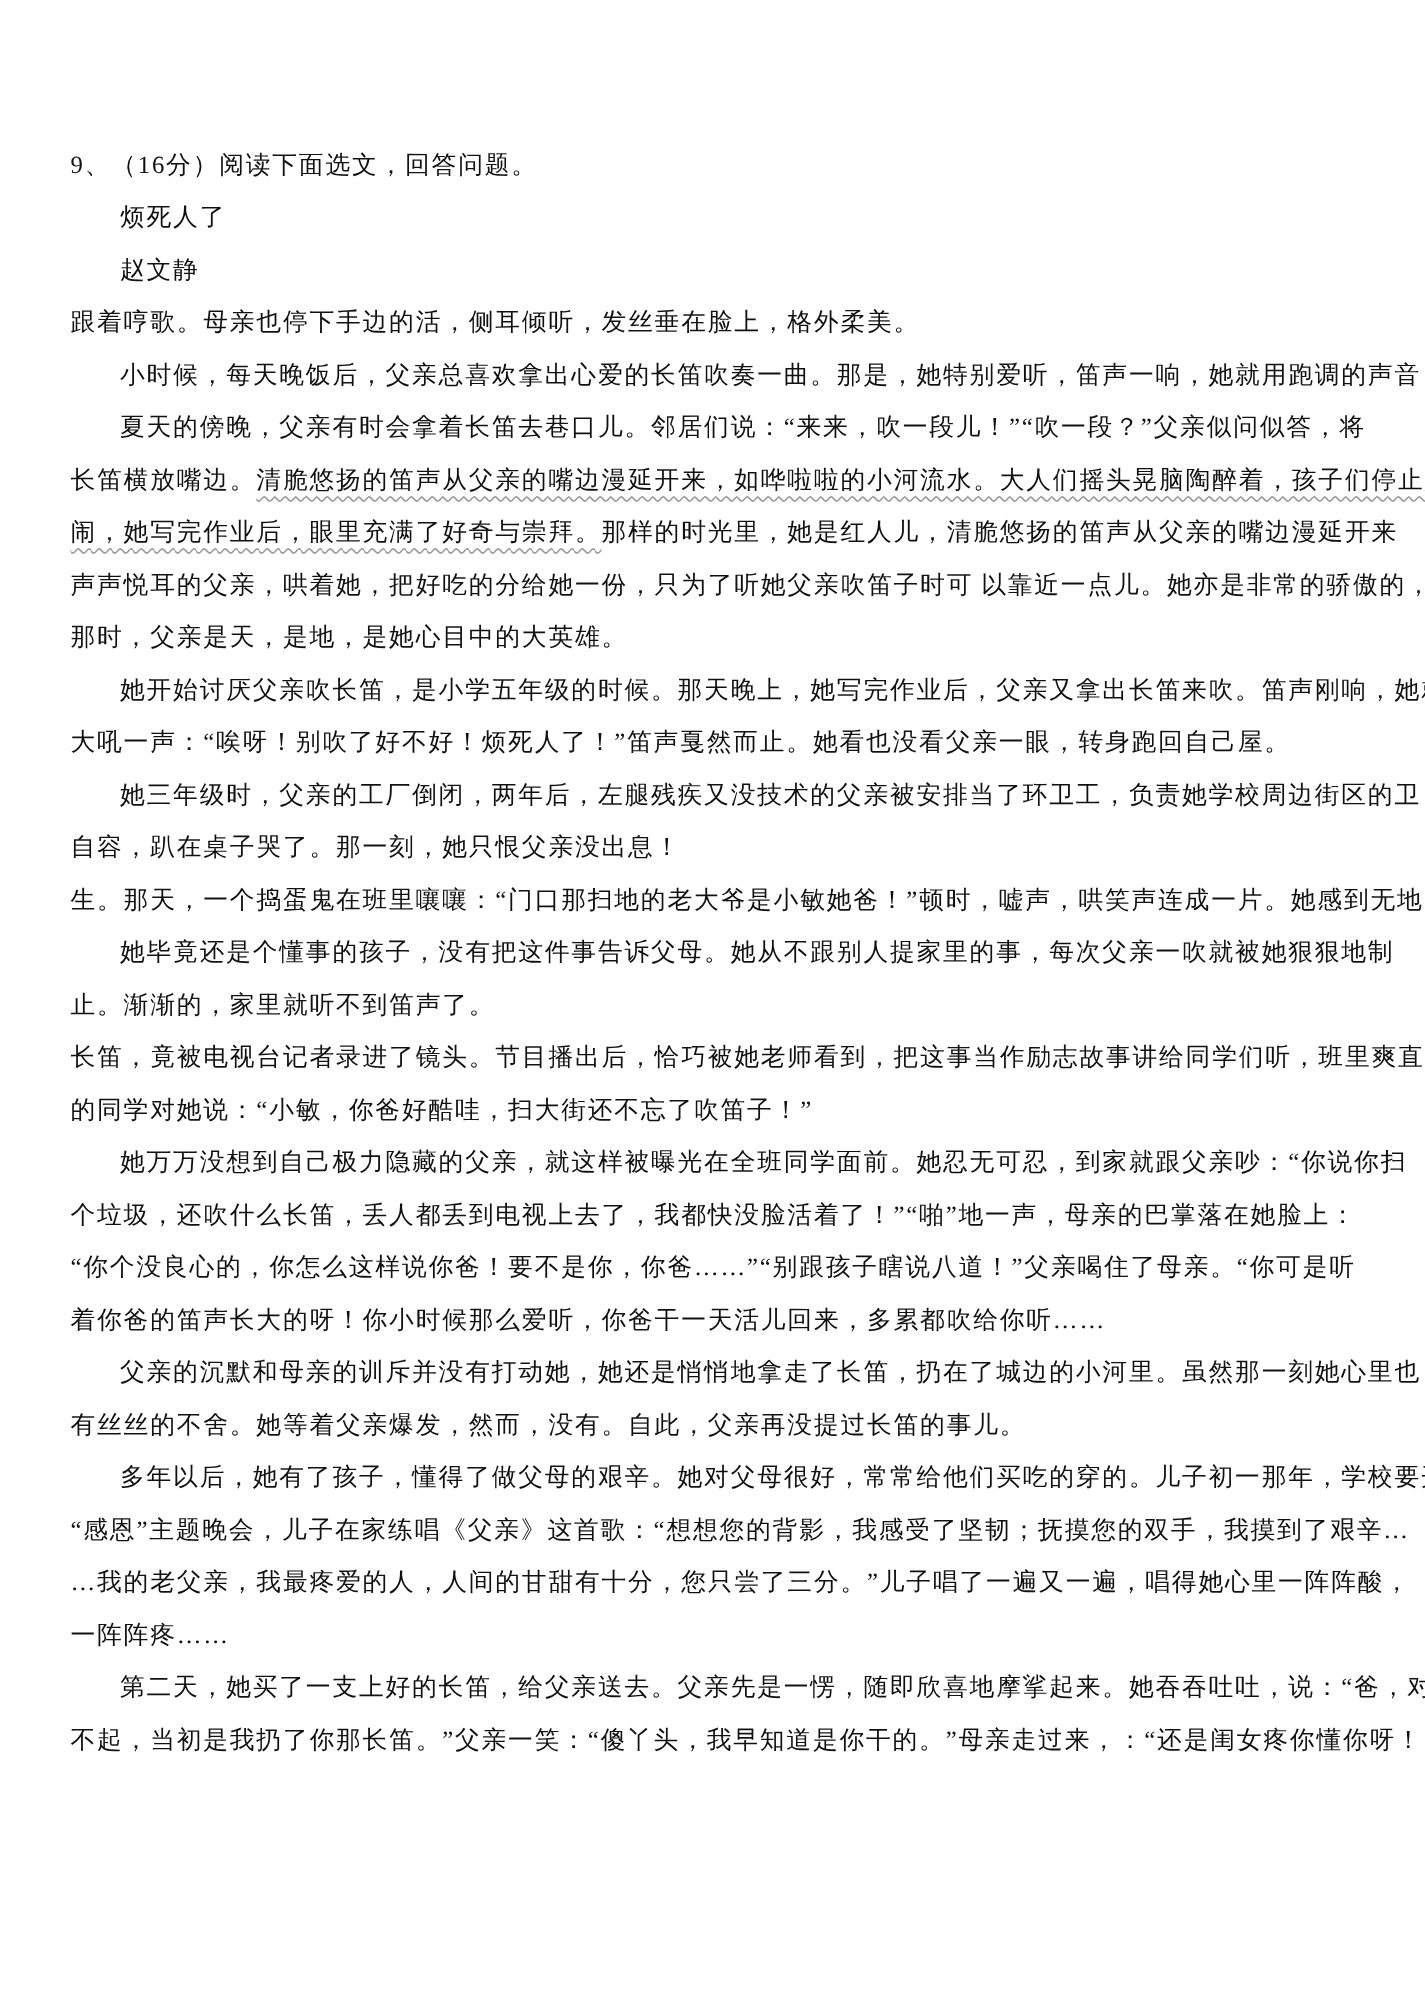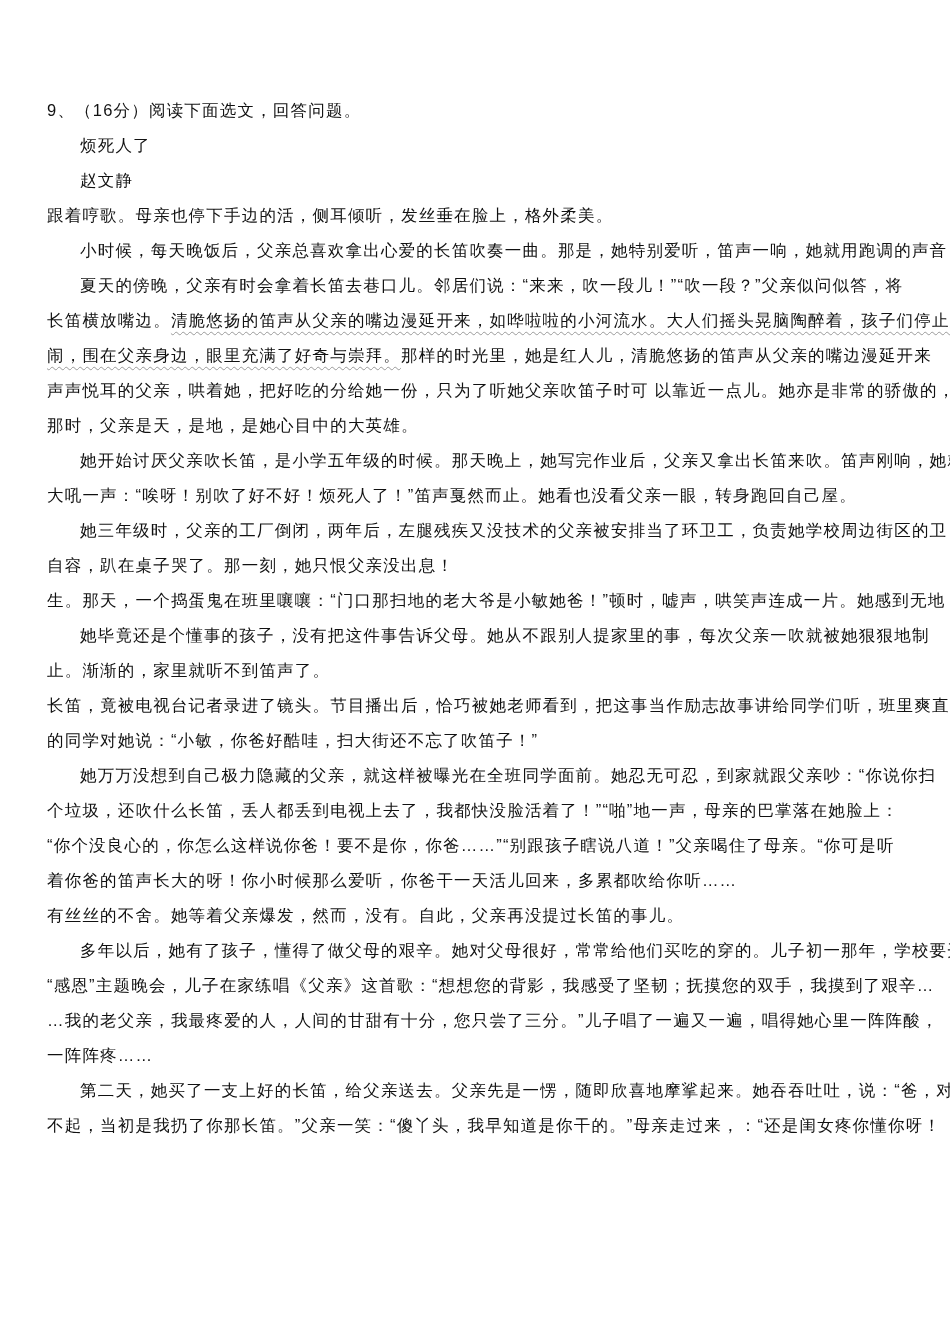--- a/index.html
+++ b/index.html
@@ -1,19 +1,19 @@
 <!DOCTYPE html>
 <html><head>
 <meta charset="utf-8">
 <style>
   html, body { margin: 0; padding: 0; background: #ffffff; }
   body { width: 950px; height: 1344px; position: relative; overflow: hidden; }
   .page {
     position: absolute; left: 47px; top: 97px; width: 870px;
-    font-family: Liberation Sans, sans-serif;
+    font-family: Liberation Serif, serif;
     font-size: 16.5px; color: #111111;
   }
   .line {
     height: 35px; line-height: 26px; white-space: nowrap;
     letter-spacing: 1.2px;
   }
   .indent { padding-left: 33px; }
   .wavy {
     text-decoration: underline wavy #9a9a9a;
     text-decoration-thickness: 1px;
@@ -25,36 +25,37 @@
 
 <div class="page">
   <div class="line">9、（16分）阅读下面选文，回答问题。</div>
   <div class="line indent">烦死人了</div>
   <div class="line indent">赵文静</div>
 
   <div class="line">跟着哼歌。母亲也停下手边的活，侧耳倾听，发丝垂在脸上，格外柔美。</div>
   <div class="line indent">小时候，每天晚饭后，父亲总喜欢拿出心爱的长笛吹奏一曲。那是，她特别爱听，笛声一响，她就用跑调的声音</div>
   <div class="line indent">夏天的傍晚，父亲有时会拿着长笛去巷口儿。邻居们说：“来来，吹一段儿！”“吹一段？”父亲似问似答，将</div>
   <div class="line"><span>长笛横放嘴边。</span><span class="wavy">清脆悠扬的笛声从父亲的嘴边漫延开来，如哗啦啦的小河流水。大人们摇头晃脑陶醉着，孩子们停止嬉</span></div>
-  <div class="line"><span class="wavy">闹，围在父亲身边，眼里充满了好奇与崇拜。</span><span>那样的时光里，她是红人儿，清脆悠扬的笛声从父亲的嘴边漫延开来</span></div>
+  <div class="line"><span class="wavy">闹，她写完作业后，眼里充满了好奇与崇拜。</span><span>那样的时光里，她是红人儿，清脆悠扬的笛声从父亲的嘴边漫延开来</span></div>
   <div class="line">声声悦耳的父亲，哄着她，把好吃的分给她一份，只为了听她父亲吹笛子时可 以靠近一点儿。她亦是非常的骄傲的，</div>
   <div class="line">那时，父亲是天，是地，是她心目中的大英雄。</div>
   <div class="line indent">她开始讨厌父亲吹长笛，是小学五年级的时候。那天晚上，她写完作业后，父亲又拿出长笛来吹。笛声刚响，她就</div>
   <div class="line">大吼一声：“唉呀！别吹了好不好！烦死人了！”笛声戛然而止。她看也没看父亲一眼，转身跑回自己屋。</div>
   <div class="line indent">她三年级时，父亲的工厂倒闭，两年后，左腿残疾又没技术的父亲被安排当了环卫工，负责她学校周边街区的卫</div>
   <div class="line">自容，趴在桌子哭了。那一刻，她只恨父亲没出息！</div>
   <div class="line">生。那天，一个捣蛋鬼在班里嚷嚷：“门口那扫地的老大爷是小敏她爸！”顿时，嘘声，哄笑声连成一片。她感到无地</div>
   <div class="line indent">她毕竟还是个懂事的孩子，没有把这件事告诉父母。她从不跟别人提家里的事，每次父亲一吹就被她狠狠地制</div>
   <div class="line">止。渐渐的，家里就听不到笛声了。</div>
   <div class="line">长笛，竟被电视台记者录进了镜头。节目播出后，恰巧被她老师看到，把这事当作励志故事讲给同学们听，班里爽直</div>
   <div class="line">的同学对她说：“小敏，你爸好酷哇，扫大街还不忘了吹笛子！”</div>
   <div class="line indent">她万万没想到自己极力隐藏的父亲，就这样被曝光在全班同学面前。她忍无可忍，到家就跟父亲吵：“你说你扫</div>
   <div class="line">个垃圾，还吹什么长笛，丢人都丢到电视上去了，我都快没脸活着了！”“啪”地一声，母亲的巴掌落在她脸上：</div>
   <div class="line">“你个没良心的，你怎么这样说你爸！要不是你，你爸……”“别跟孩子瞎说八道！”父亲喝住了母亲。“你可是听</div>
   <div class="line">着你爸的笛声长大的呀！你小时候那么爱听，你爸干一天活儿回来，多累都吹给你听……</div>
+  <div class="line indent">父亲的沉默和母亲的训斥并没有打动她，她还是悄悄地拿走了长笛，扔在了城边的小河里。虽然那一刻她心里也</div>
   <div class="line">有丝丝的不舍。她等着父亲爆发，然而，没有。自此，父亲再没提过长笛的事儿。</div>
   <div class="line indent">多年以后，她有了孩子，懂得了做父母的艰辛。她对父母很好，常常给他们买吃的穿的。儿子初一那年，学校要开</div>
   <div class="line">“感恩”主题晚会，儿子在家练唱《父亲》这首歌：“想想您的背影，我感受了坚韧；抚摸您的双手，我摸到了艰辛…</div>
   <div class="line">…我的老父亲，我最疼爱的人，人间的甘甜有十分，您只尝了三分。”儿子唱了一遍又一遍，唱得她心里一阵阵酸，</div>
   <div class="line">一阵阵疼……</div>
   <div class="line indent">第二天，她买了一支上好的长笛，给父亲送去。父亲先是一愣，随即欣喜地摩挲起来。她吞吞吐吐，说：“爸，对</div>
   <div class="line">不起，当初是我扔了你那长笛。”父亲一笑：“傻丫头，我早知道是你干的。”母亲走过来，：“还是闺女疼你懂你呀！</div>
 </div>
 
 </body></html>

